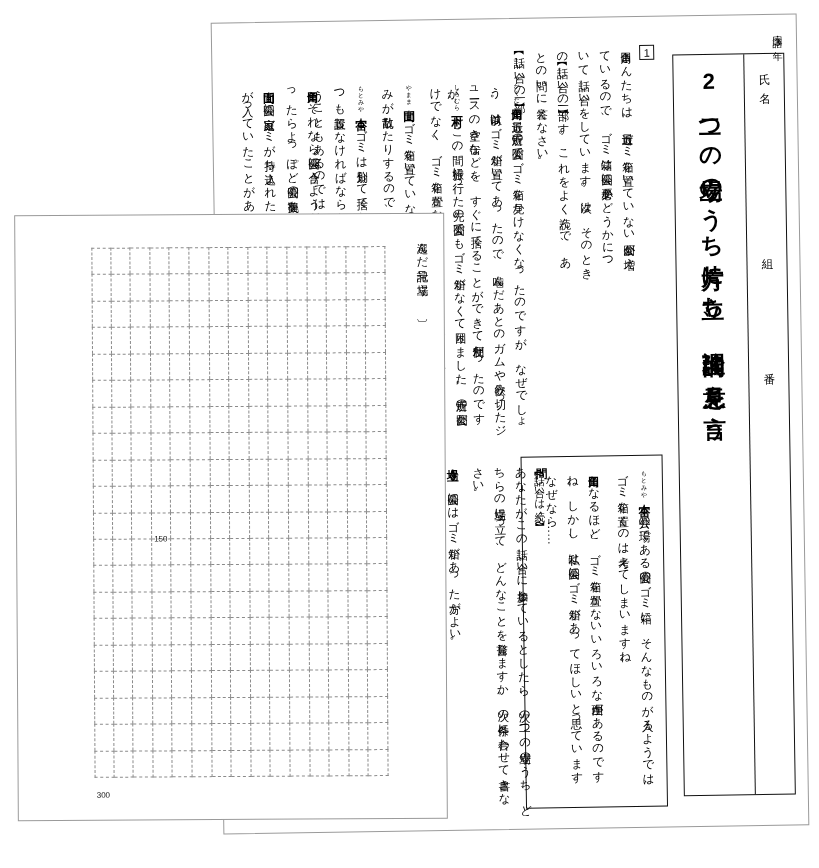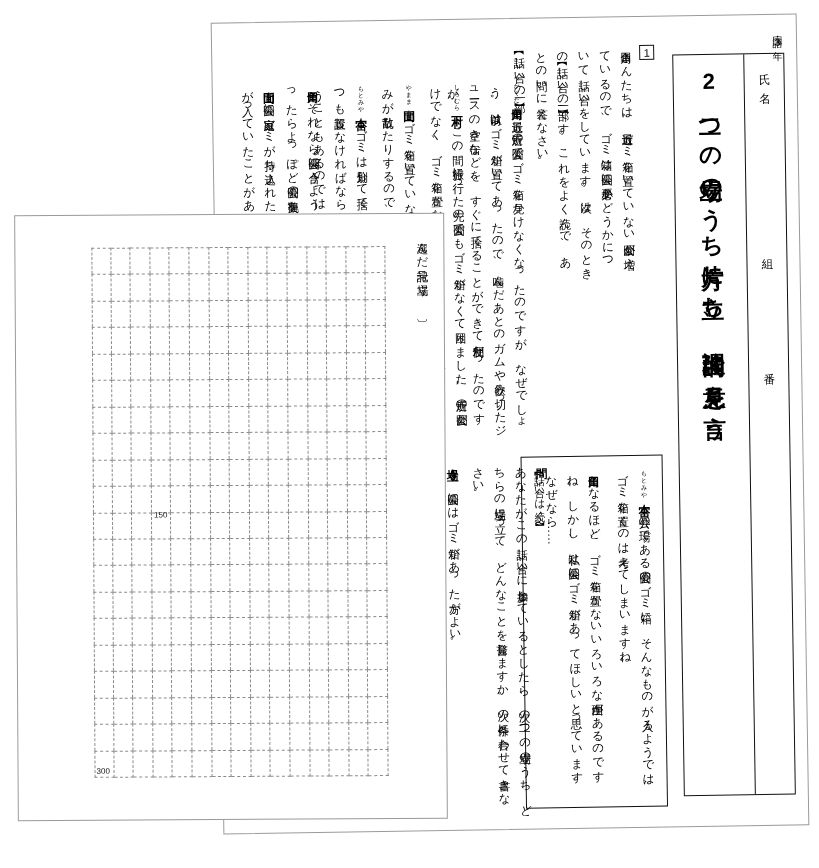--- a/index.html
+++ b/index.html
@@ -306,20 +306,21 @@
     box-sizing: border-box;
   }
   .gcol .gcell:last-child { border-bottom: 0.7px dashed #8b8b8b; }
   .gcol:last-child .gcell { border-left: 0.7px dashed #8b8b8b; }
 
   .gmark {
     position: absolute;
     font-size: 8px;
     font-family: "Liberation Sans", sans-serif;
     color: #111;
+    margin-top: 24px;
   }
   #mark-150 { left: 137px; top: 295px; }
   #mark-200 { left: 78px; top: 551px; }
 </style>
 </head>
 <body>
 
 <div id="sheet-main">
 
   <div id="title-block">

